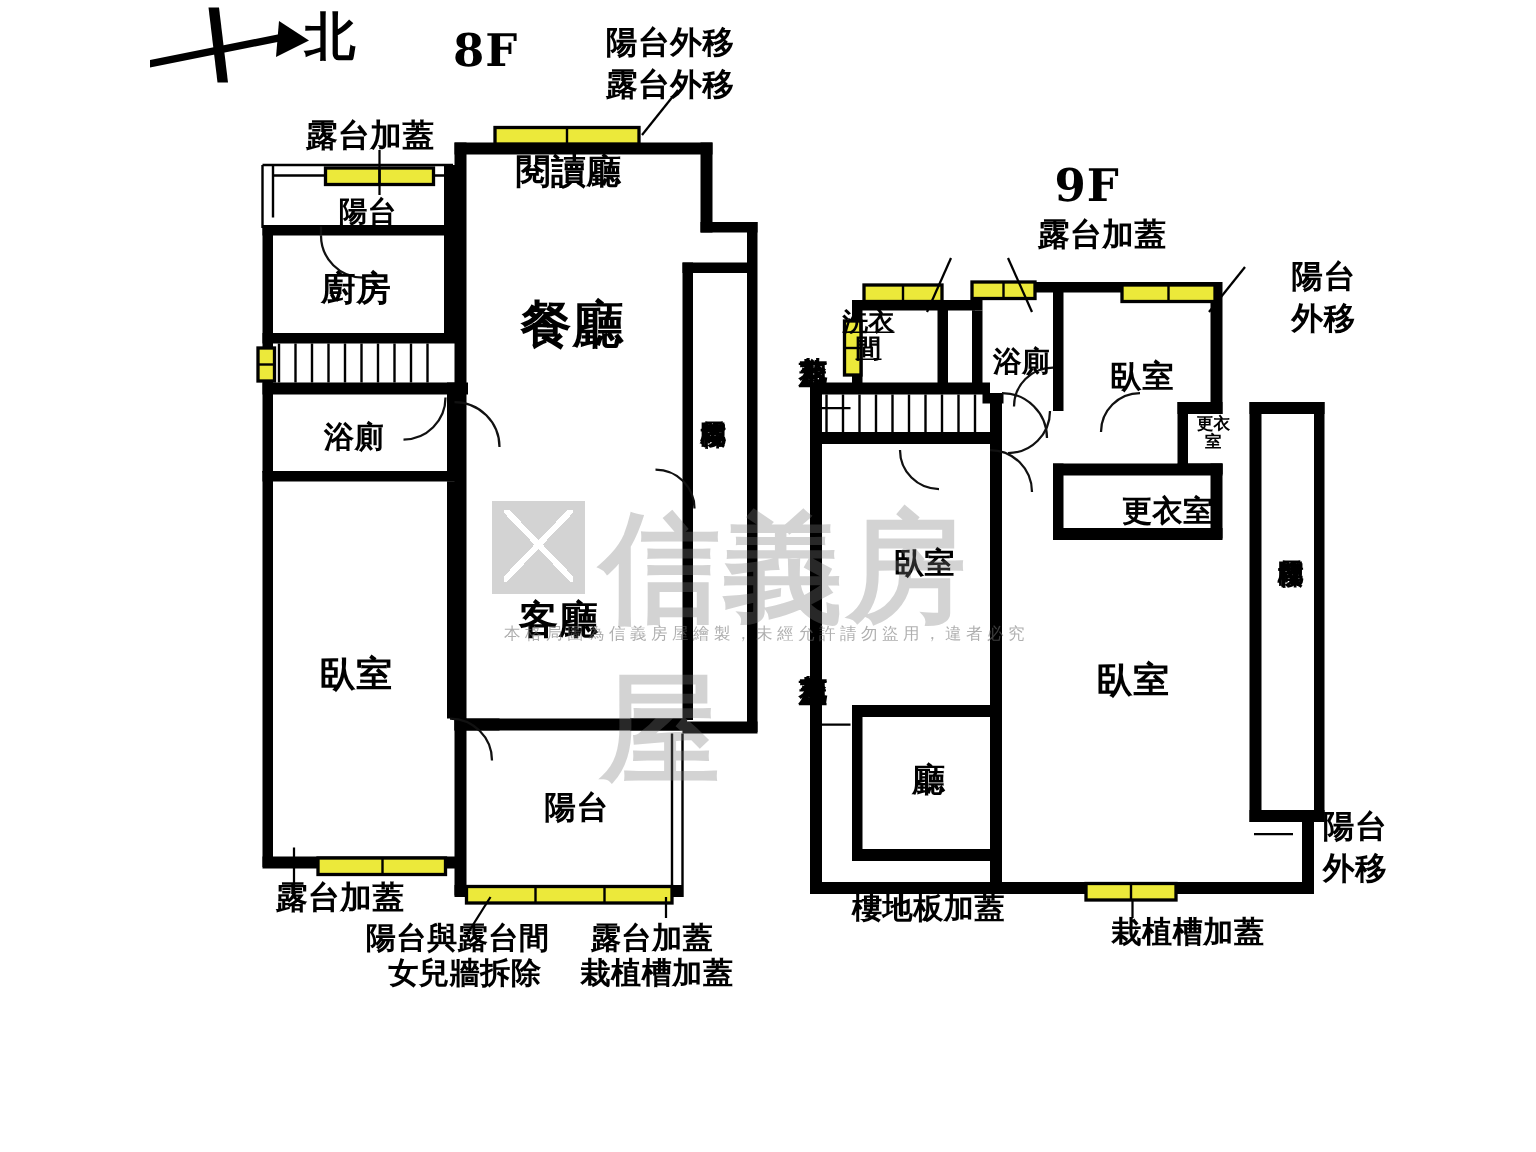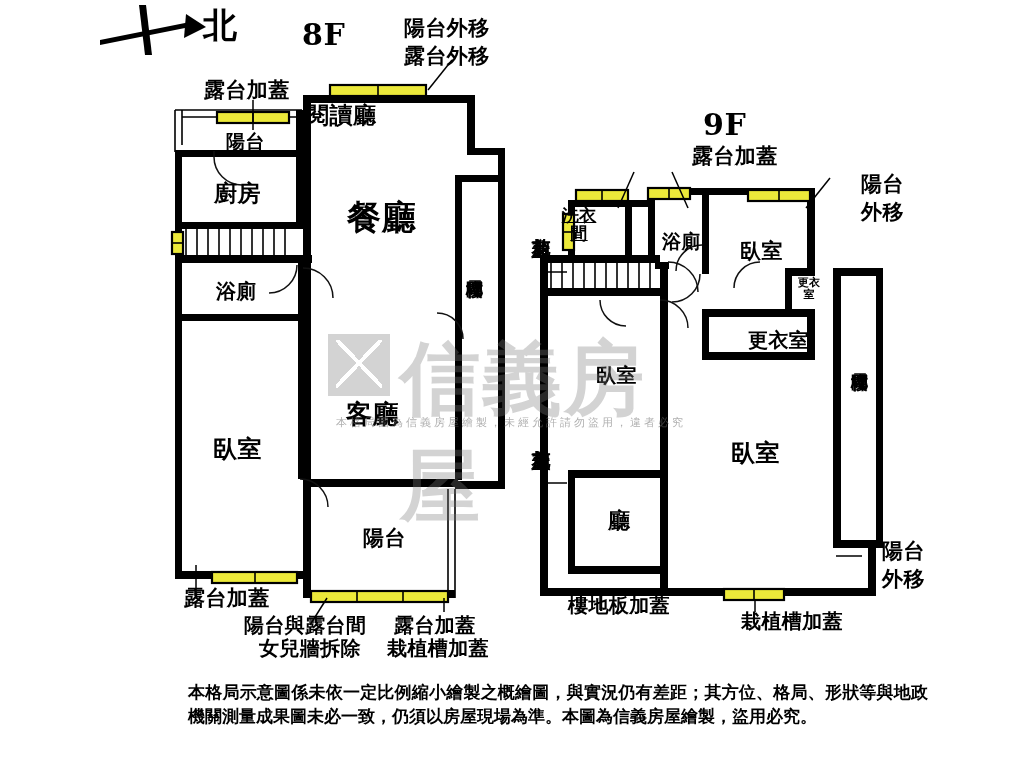--- a/index.html
+++ b/index.html
@@ -262,21 +262,21 @@
 
   <div id="northlbl" class="lbl floorname">北</div>
 
   <div class="lbl floorname" style="left:302px;top:20px;font-size:30px;">8F</div>
   <div class="lbl floorname" style="left:703px;top:110px;font-size:30px;">9F</div>
 
   <div class="lbl room" style="left:226px;top:132px;font-size:19px;">陽台</div>
   <div class="lbl room" style="left:214px;top:182px;font-size:23px;">廚房</div>
   <div class="lbl room" style="left:216px;top:281px;font-size:20px;">浴廁</div>
   <div class="lbl room" style="left:213px;top:437px;font-size:24px;">臥室</div>
-  <div class="lbl room" style="left:306px;top:104px;font-size:23px;">閱讀廳</div>
+  <div class="lbl room" style="left:344px;top:104px;font-size:23px;">閱讀廳</div>
   <div class="lbl room" style="left:347px;top:200px;font-size:34px;">餐廳</div>
   <div class="lbl room" style="left:346px;top:401px;font-size:26px;">客廳</div>
   <div class="lbl room" style="left:363px;top:528px;font-size:21px;">陽台</div>
   <div class="lbl room vert" style="left:466px;top:267px;font-size:17px;">電樓梯間</div>
 
   <div class="lbl annot" style="left:188px;top:80px;font-size:21px;">露台加蓋</div>
   <div class="lbl annot" style="left:388px;top:18px;font-size:21px;">陽台外移</div>
   <div class="lbl annot" style="left:388px;top:46px;font-size:21px;">露台外移</div>
   <div class="lbl annot" style="left:168px;top:588px;font-size:21px;">露台加蓋</div>
   <div class="lbl annot" style="left:228px;top:615px;font-size:20px;">陽台與露台間</div>
@@ -303,15 +303,14 @@
   <div class="lbl annot" style="left:866px;top:569px;font-size:21px;">外移</div>
   <div class="lbl annot" style="left:552px;top:595px;font-size:20px;">樓地板加蓋</div>
   <div class="lbl annot" style="left:725px;top:611px;font-size:20px;">栽植槽加蓋</div>
 
   <div id="wm">
     <div class="wmmark"></div>
     <div class="wmtxt">信義房屋</div>
   </div>
   <div id="wmsub">本格局圖為信義房屋繪製，未經允許請勿盜用，違者必究</div>
 
-  <div id="disclaimer">本格局示意圖係未依一定比例縮小繪製之概繪圖，與實況仍有差距；其方位、格局、形狀等與地政機關測量成果圖未必一致，仍須以房屋現場為準。本圖為信義房屋繪製，盜用必究。</div>
 
 </div>
 
 </body></html>

